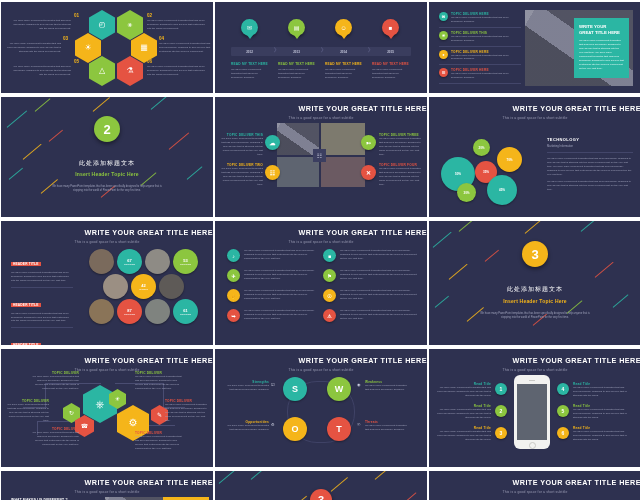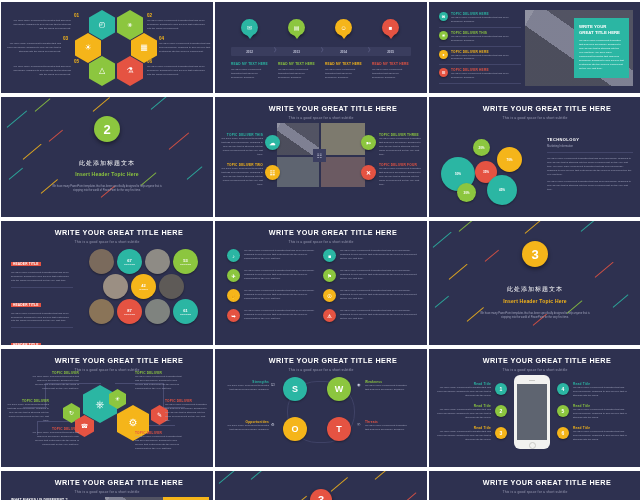--- a/index.html
+++ b/index.html
@@ -16,21 +16,21 @@
     gap:4px 2px;
     padding:2px 1px 0 1px;
     background:#ffffff;
   }
   .slide {
     position:relative;
     background:#2e3150;
     overflow:hidden;
   }
   .s-title {
-    text-align:center; color:#ffffff;
+    text-align:right; color:#ffffff;
     font-size:7.2px; font-weight:bold; letter-spacing:.45px;
     margin-top:7px;
     padding-left:24px;
   }
   .s-sub {
     text-align:center; color:#9a9cb4;
     font-size:3.4px; letter-spacing:.15px; margin-top:2.5px;
   }
   .lorem { color:#9fa2bb; font-size:2.5px; line-height:1.55; }
   .lorem.r { text-align:right; }

